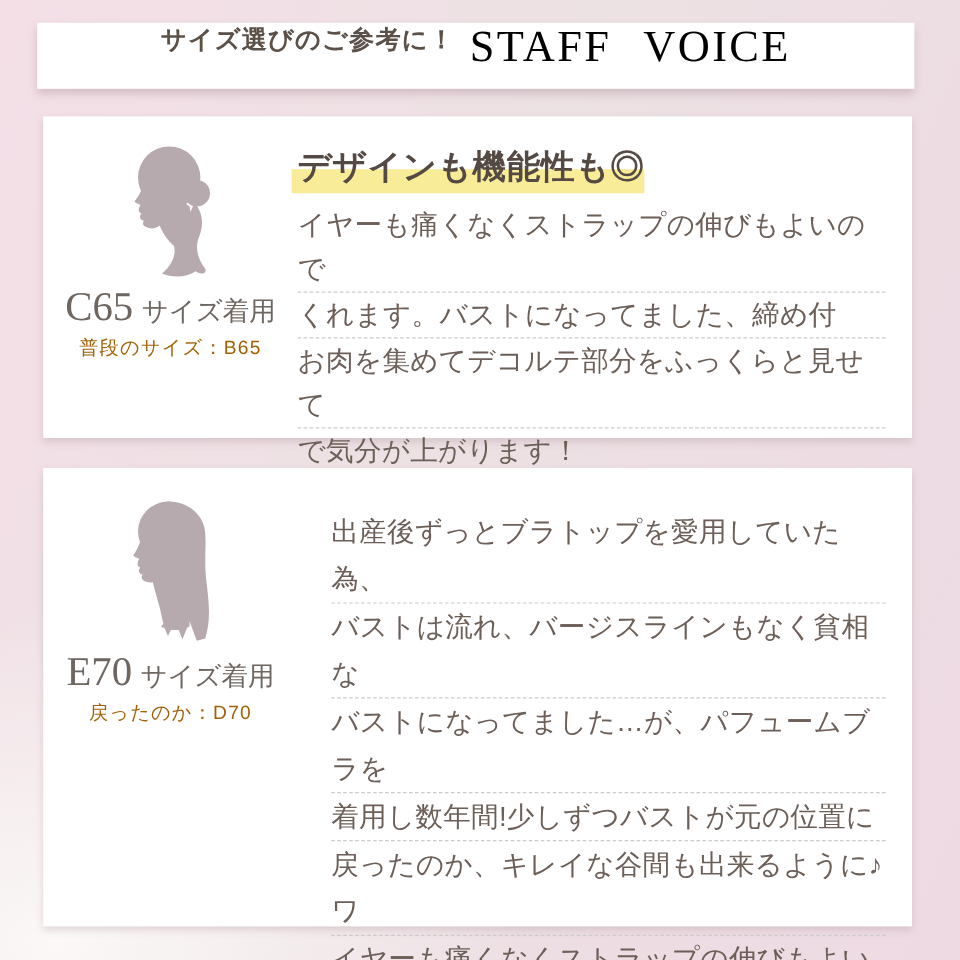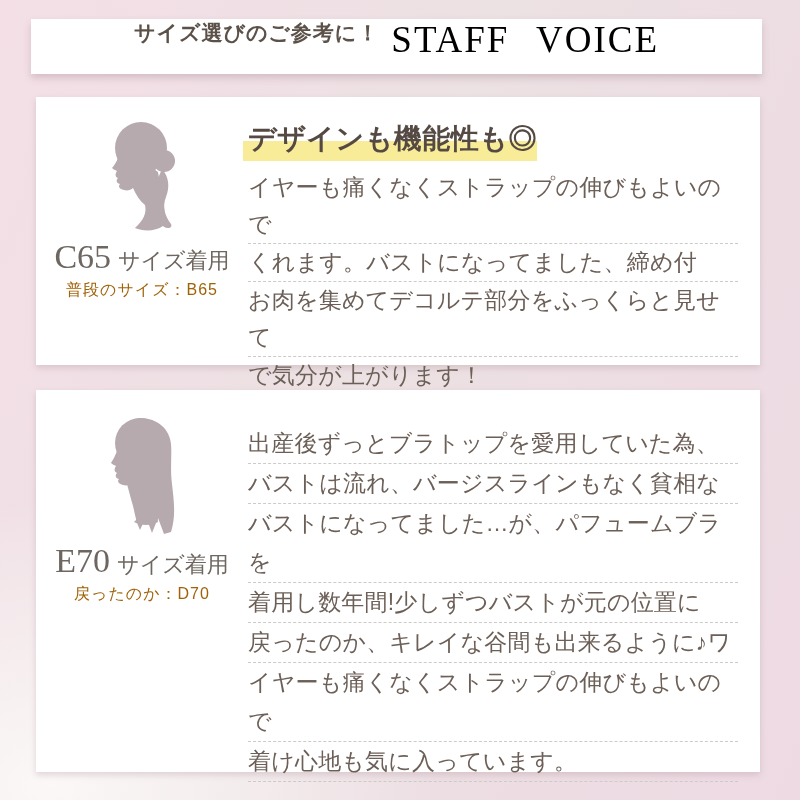--- a/index.html
+++ b/index.html
@@ -69,21 +69,21 @@
   .heading-highlight{
     position:absolute;left:-5px;right:0;bottom:-2px;height:20px;
     background:#f8ec98;z-index:0;
   }
   .body-text{margin-top:10px;}
   .body-line{
     font-size:23px;color:#6c5f57;letter-spacing:0.2px;
     border-bottom:1px dashed #cccbc9;
   }
   .card-1 .body-line{line-height:37px;}
-  .card-2 .body-line{line-height:39px;}
+  .card-2 .body-line{line-height:39px;margin-left:28px;}
 </style>
 </head>
 <body>
 
 <div class="stage">
 
   <div class="banner">
     <span class="banner-sub">サイズ選びのご参考に！</span>
     <span class="banner-title">STAFF VOICE</span>
   </div>

